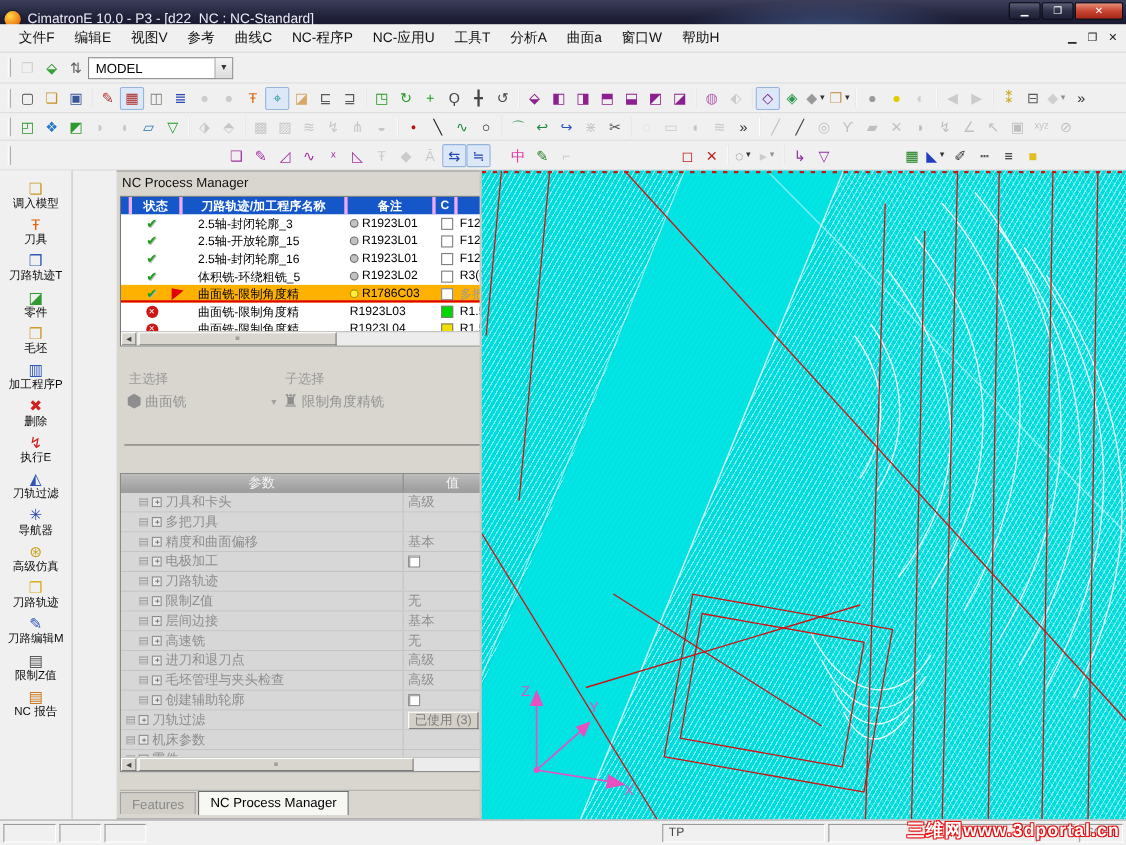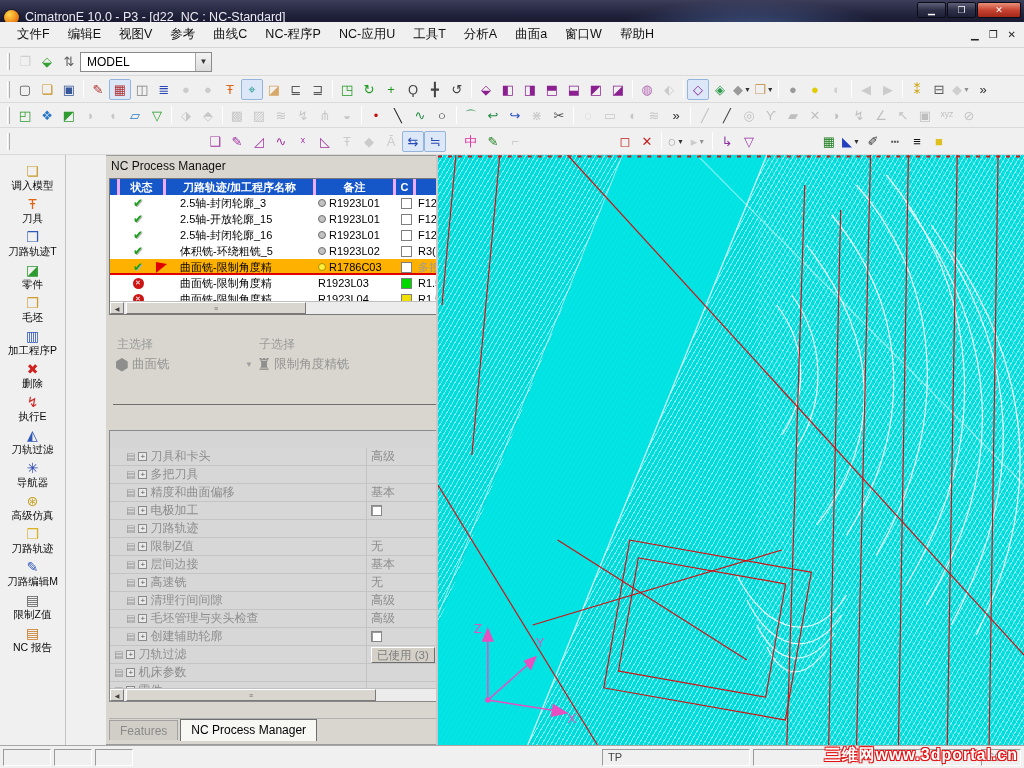--- a/index.html
+++ b/index.html
@@ -800,20 +800,25 @@
     </div>
     <div class="sel-combo sub">
       <span class="sel-ico">♜</span>
       <span>限制角度精铣</span>
       <span class="sel-dd">▼</span>
     </div>
     <div class="sel-hr"></div>
   </div>
 
   <div class="params">
+    <div class="p-head">
+      <div class="ph-name">参数</div>
+      <div class="ph-val">值</div>
+      <div class="ph-sp"></div>
+    </div>
     <div class="p-rows">
         <div class="prow">
           <div class="p-name" style="padding-left: 16px;">
             <span class="pi-doc">▤</span>
             <span class="pi-exp">+</span>
             <span>刀具和卡头</span>
           </div>
           <div class="p-val">
             <span>高级</span>
           </div>
@@ -885,21 +890,21 @@
             <span>高速铣</span>
           </div>
           <div class="p-val">
             <span>无</span>
           </div>
         </div>
         <div class="prow">
           <div class="p-name" style="padding-left: 16px;">
             <span class="pi-doc">▤</span>
             <span class="pi-exp">+</span>
-            <span>清理行间间隙</span>
+            <span>进刀和退刀点</span>
           </div>
           <div class="p-val">
             <span>高级</span>
           </div>
         </div>
         <div class="prow">
           <div class="p-name" style="padding-left: 16px;">
             <span class="pi-doc">▤</span>
             <span class="pi-exp">+</span>
             <span>毛坯管理与夹头检查</span>

